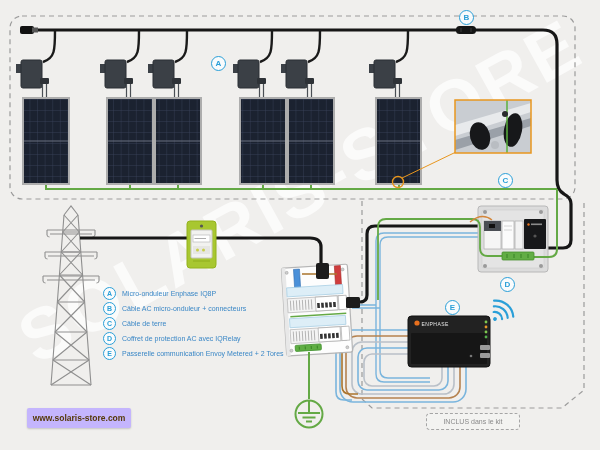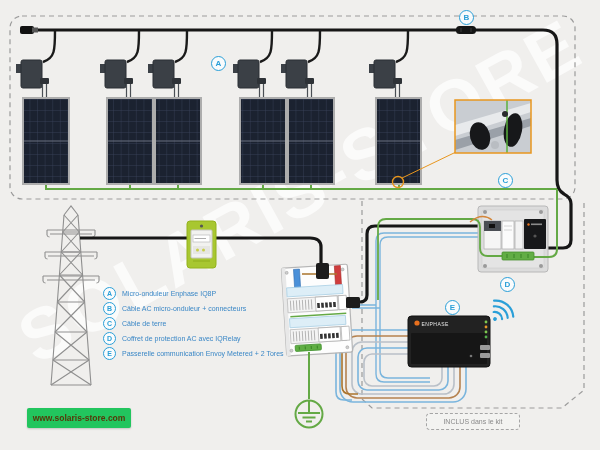--- a/index.html
+++ b/index.html
@@ -14,21 +14,21 @@
           display:flex;align-items:center;justify-content:center;line-height:1;}
   .legend{position:absolute;left:103px;top:286px;}
   .legend-row{display:flex;align-items:center;height:15px;}
   .legend-badge{flex:0 0 auto;width:11px;height:11px;border:1.3px solid #2a9fd8;border-radius:50%;
           background:#fafcfd;color:#2a9fd8;font-size:7px;font-weight:bold;
           display:flex;align-items:center;justify-content:center;margin-right:6px;line-height:1;}
   .legend-label{font-size:7px;color:#3a87c6;white-space:nowrap;}
   .kit-label{position:absolute;left:426px;top:413px;width:92px;height:15px;
           border:1px dashed #a5a5a5;border-radius:4px;color:#8a8a8a;font-size:7px;
           display:flex;align-items:center;justify-content:center;background:rgba(245,245,244,.6);}
-  .site-badge{position:absolute;left:27px;top:408px;width:104px;height:20px;background:#22c55e;
+  .site-badge{position:absolute;left:27px;top:408px;width:104px;height:20px;background:#c4b5fd;
           color:#55390a;font-size:8.5px;font-weight:bold;display:flex;align-items:center;
           justify-content:center;border-radius:2px;box-shadow:0 1px 2px rgba(0,0,0,.18);}
 </style>
 </head>
 <body>
 
 <div class="stage">
 
   <div class="watermark">SOLARIS-STORE</div>
 

